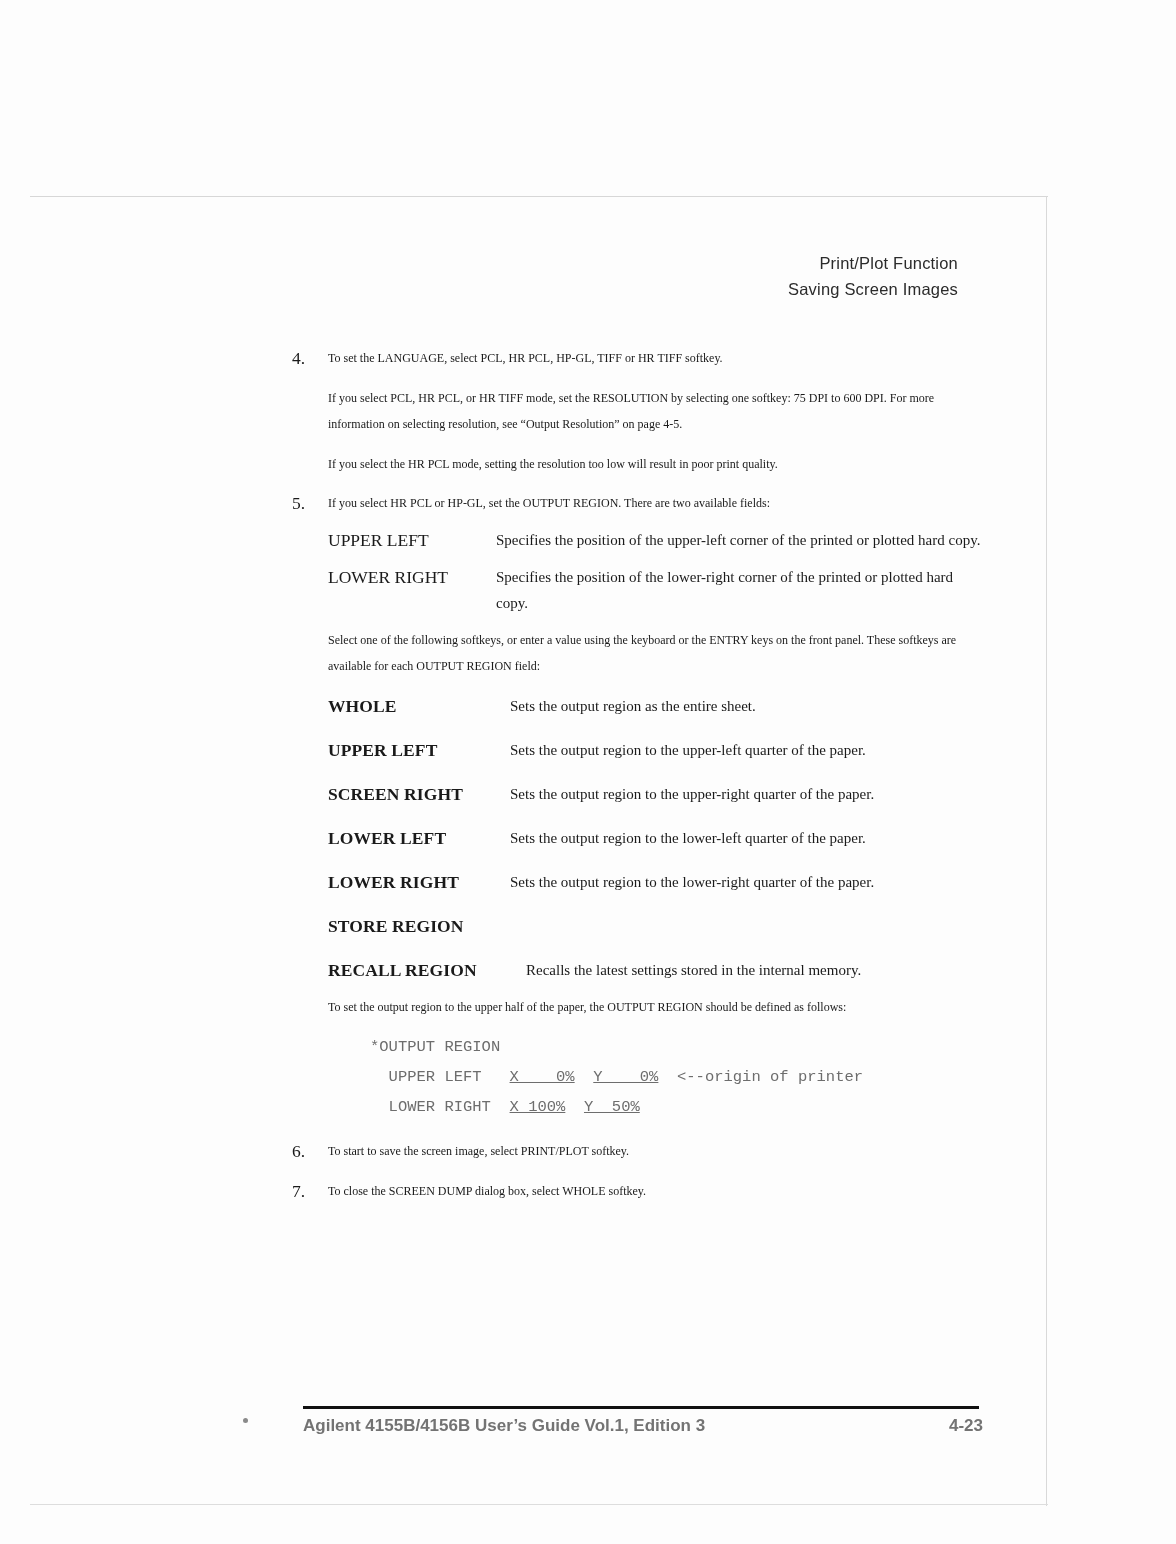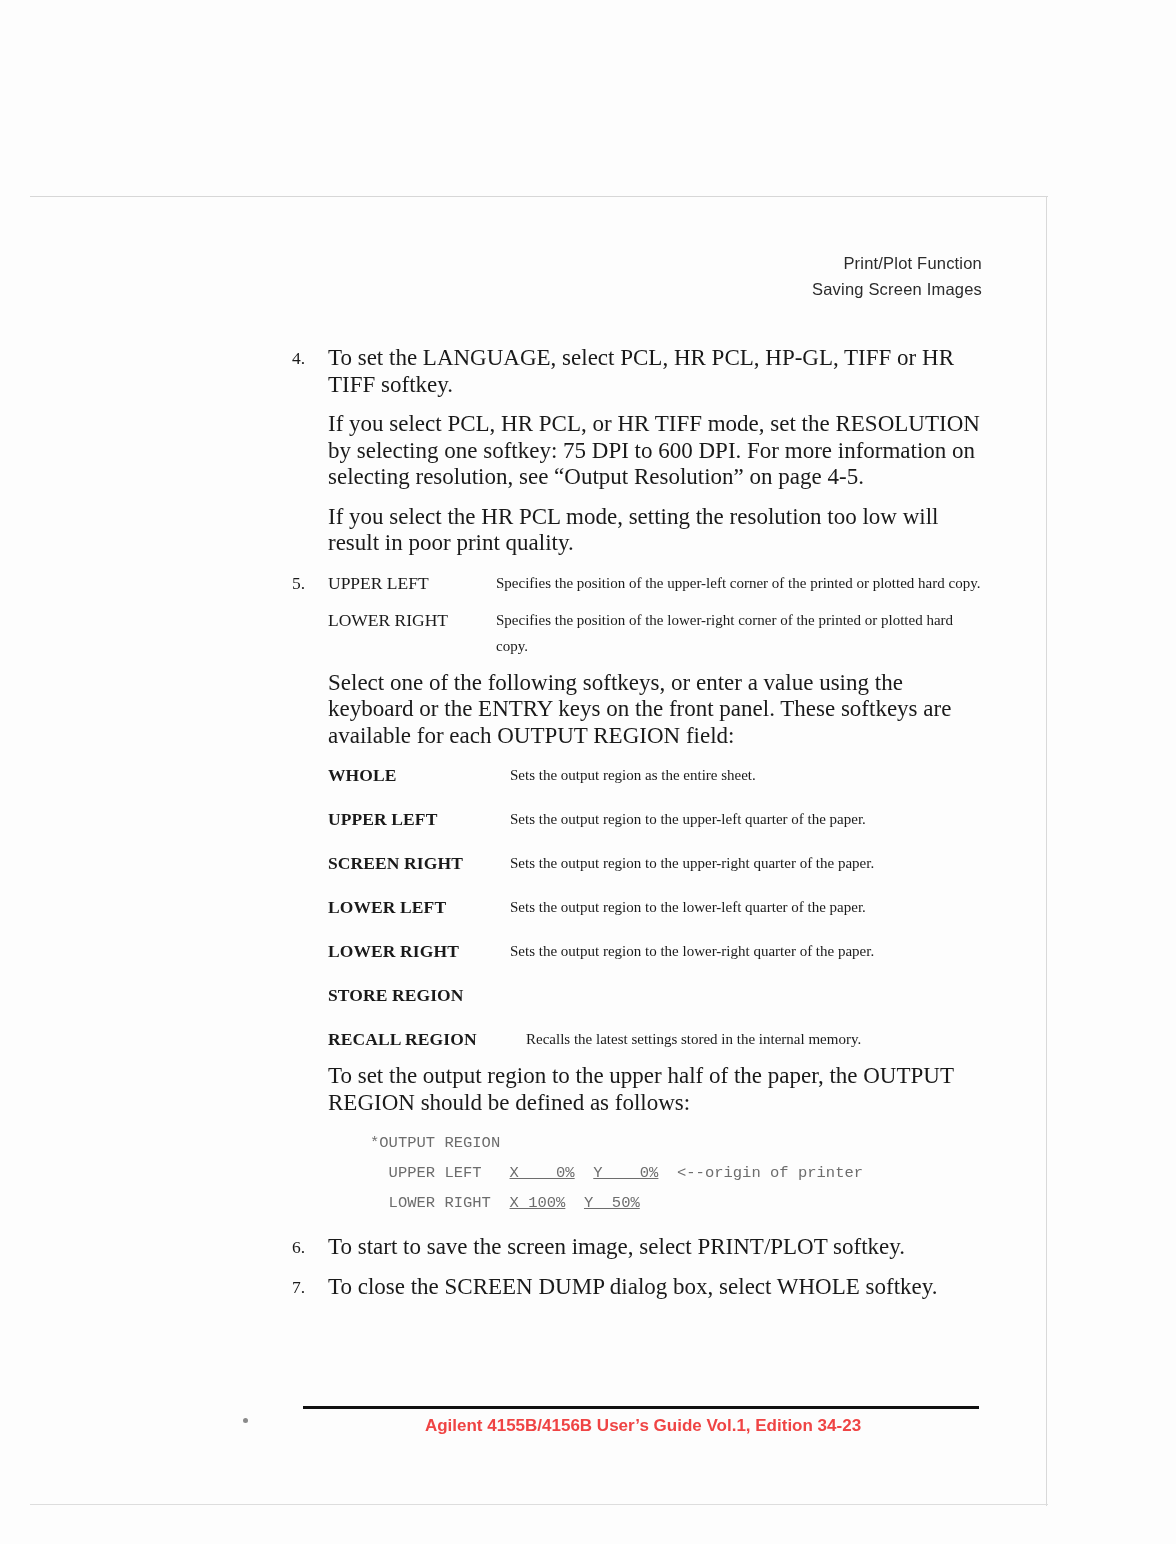--- a/index.html
+++ b/index.html
@@ -39,21 +39,21 @@
   }
   .scan-frame-bottom {
     position: absolute;
     left: 30px; top: 1504px;
     width: 1018px; height: 1px;
     background: #dddddd;
   }
 
   .header {
     position: absolute;
-    right: 194px;
+    right: 218px;
     top: 250px;
     text-align: right;
     font-family: "Liberation Sans", sans-serif;
     font-size: 16.5px;
     line-height: 26px;
     color: #2b2b2b;
     letter-spacing: 0.2px;
   }
 
   .content {
@@ -72,21 +72,21 @@
     left: 0;
     top: 0;
     width: 28px;
     font-size: 17.5px;
     line-height: 26px;
   }
   .item-body {
     margin-left: 36px;
   }
   .para {
-    font-size: 23px;
+    font-size: 12px;
     line-height: 26.5px;
     margin: 0 0 13px 0;
     text-align: left;
   }
   .para.tight { margin-bottom: 10px; }
 
   
   .defrow {
     display: flex;
     margin-bottom: 11px;
@@ -141,23 +141,23 @@
     background: #111;
   }
   .footer {
     position: absolute;
     left: 303px;
     top: 1416px;
     width: 680px;
     font-family: "Liberation Sans", sans-serif;
     font-weight: bold;
     font-size: 17px;
-    color: #ef4444;
+    color: #737373;
     display: flex;
-    justify-content: center;
+    justify-content: space-between;
   }
 
   .speck {
     position: absolute;
     background: #8a8a8a;
     border-radius: 50%;
   }
 </style>
 </head>
 <body>
@@ -182,20 +182,21 @@
       <div class="item-body">
         <p class="para">To set the LANGUAGE, select PCL, HR PCL, HP-GL, TIFF or HR TIFF softkey.</p>
         <p class="para">If you select PCL, HR PCL, or HR TIFF mode, set the RESOLUTION by selecting one softkey: 75 DPI to 600 DPI. For more information on selecting resolution, see “Output Resolution” on page  4-5.</p>
         <p class="para">If you select the HR PCL mode, setting the resolution too low will result in poor print quality.</p>
       </div>
     </div>
 
     <div class="item">
       <div class="item-num">5.</div>
       <div class="item-body">
+        <p class="para tight">If you select HR PCL or HP-GL, set the OUTPUT REGION. There are two available fields:</p>
 
         <div class="defrow">
           <div class="term">UPPER LEFT</div>
           <div class="desc">Specifies the position of the upper-left corner of the printed or plotted hard copy.</div>
         </div>
         <div class="defrow">
           <div class="term">LOWER RIGHT</div>
           <div class="desc">Specifies the position of the lower-right corner of the printed or plotted hard copy.</div>
         </div>
 

